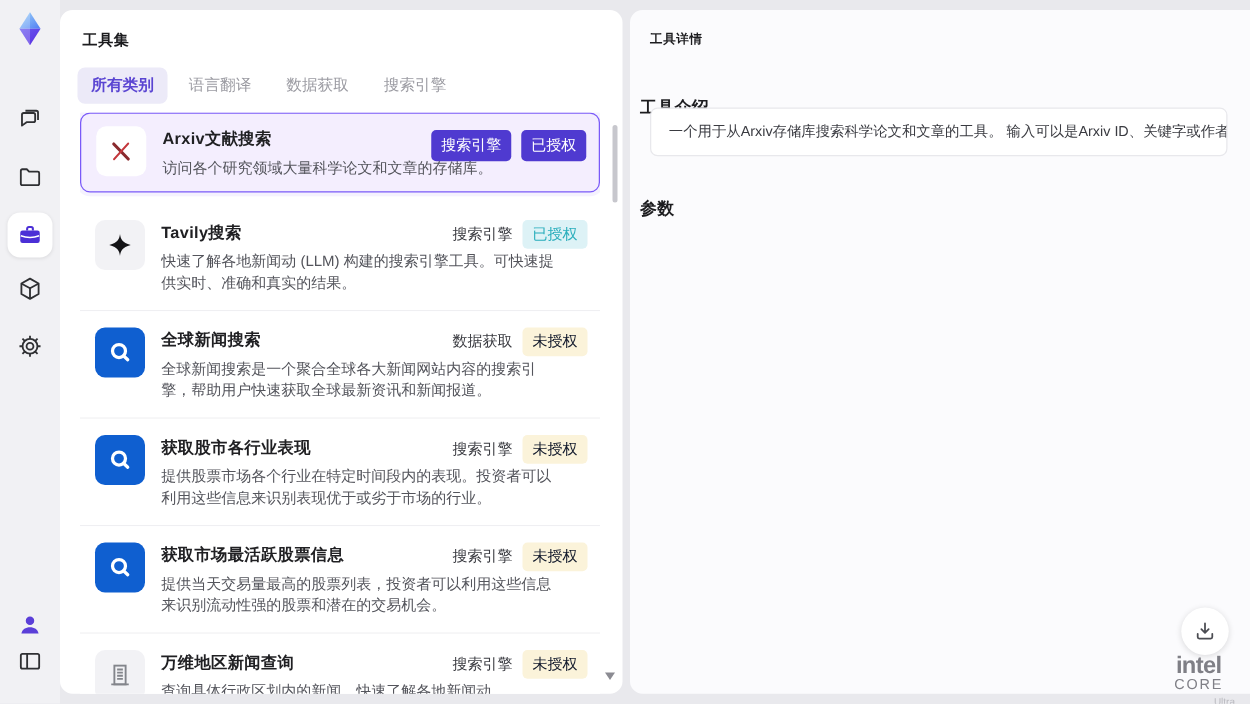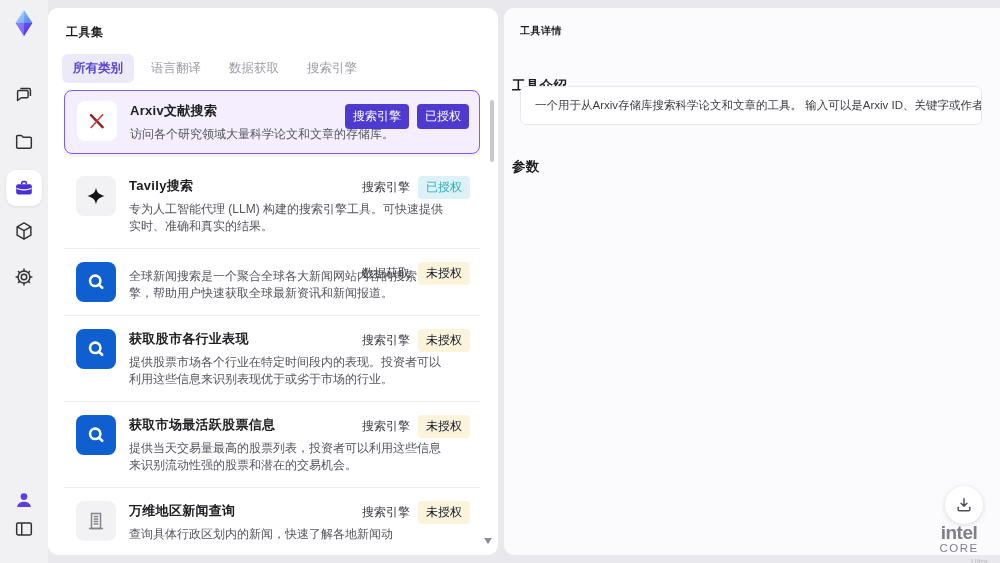--- a/index.html
+++ b/index.html
@@ -165,35 +165,36 @@
         </div>
       </div>
       <div class="tool-card plain">
         <div class="tool-icon icon-sparkle">
           <svg viewBox="0 0 24 24">
             <path d="M12 3.2c.55 4.1 1.6 6.7 8.6 8.8-7 2.1-8.05 4.7-8.6 8.8-.55-4.1-1.6-6.7-8.6-8.8 7-2.1 8.05-4.7 8.6-8.8z" fill="#141417"></path>
           </svg>
         </div>
         <div class="tool-text">
           <div class="tool-name">Tavily搜索</div>
-          <div class="tool-desc">专为人工智能代理 (LLM) 构建的搜索引擎工具。可快速提供实时、准确和真实的结果。</div>
+          <div class="tool-desc">快速了解各地新闻动 (LLM) 构建的搜索引擎工具。可快速提供实时、准确和真实的结果。</div>
         </div>
         <div class="badges">
           <span class="badge-plain">搜索引擎</span>
           <span class="badge-cyan">已授权</span>
         </div>
       </div>
       <div class="tool-card plain">
         <div class="tool-icon icon-news">
           <svg viewBox="0 0 24 24" fill="none" stroke="#ffffff" stroke-width="2.6" stroke-linecap="round">
             <circle cx="11.2" cy="10.8" r="5.2"></circle>
             <path d="M14.8 14.6l3.4 3.2"></path>
           </svg>
         </div>
         <div class="tool-text">
+          <div class="tool-name">全球新闻搜索</div>
           <div class="tool-desc">全球新闻搜索是一个聚合全球各大新闻网站内容的搜索引擎，帮助用户快速获取全球最新资讯和新闻报道。</div>
         </div>
         <div class="badges">
           <span class="badge-plain">数据获取</span>
           <span class="badge-yellow">未授权</span>
         </div>
       </div>
       <div class="tool-card plain">
         <div class="tool-icon icon-news">
           <svg viewBox="0 0 24 24" fill="none" stroke="#ffffff" stroke-width="2.6" stroke-linecap="round">

